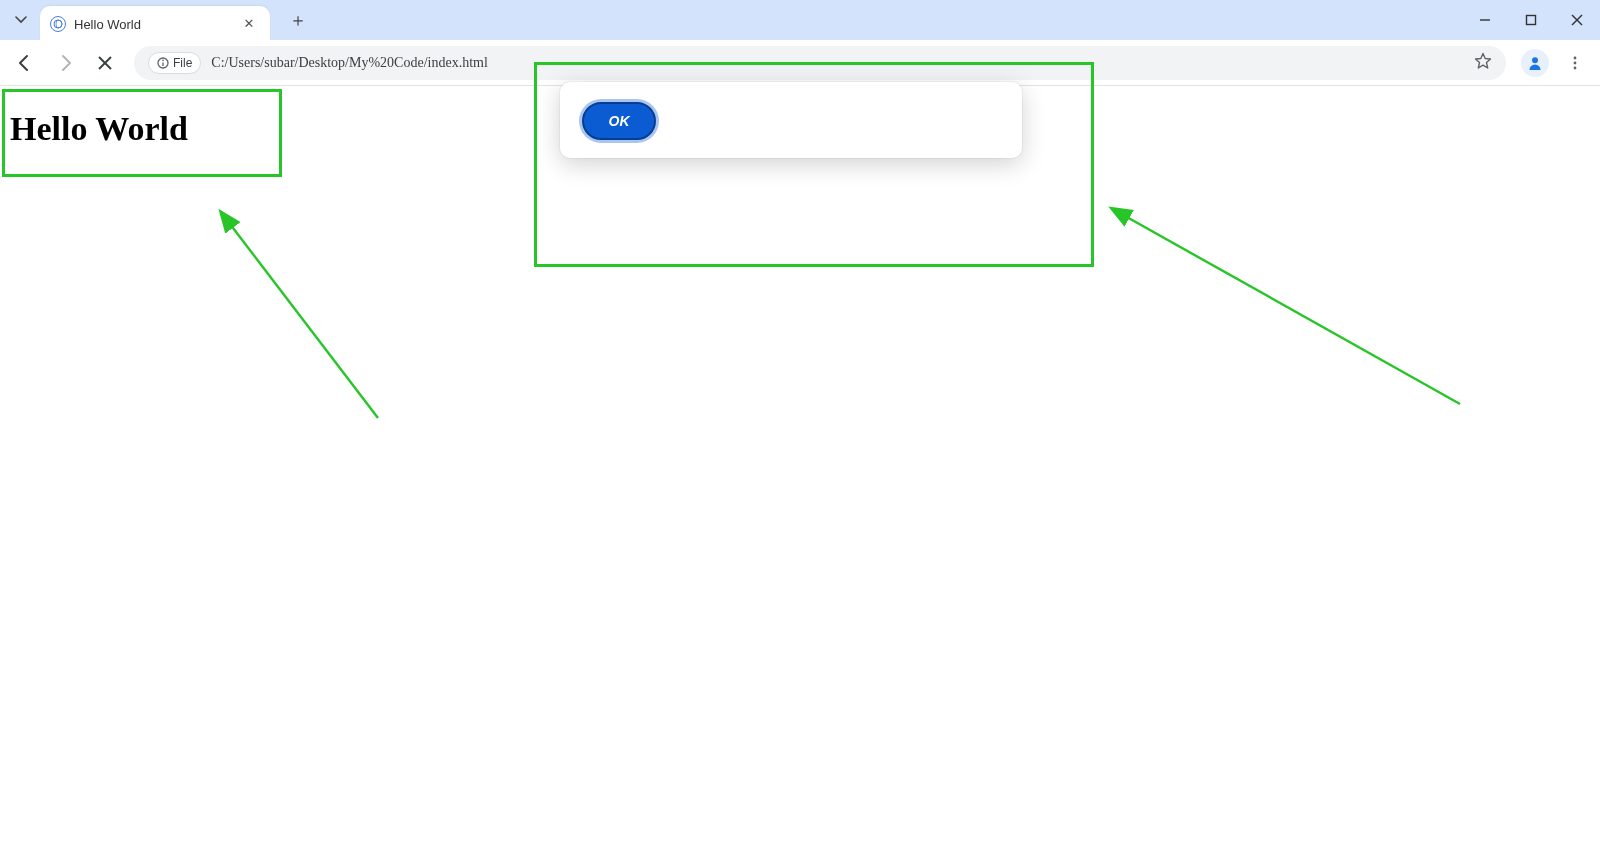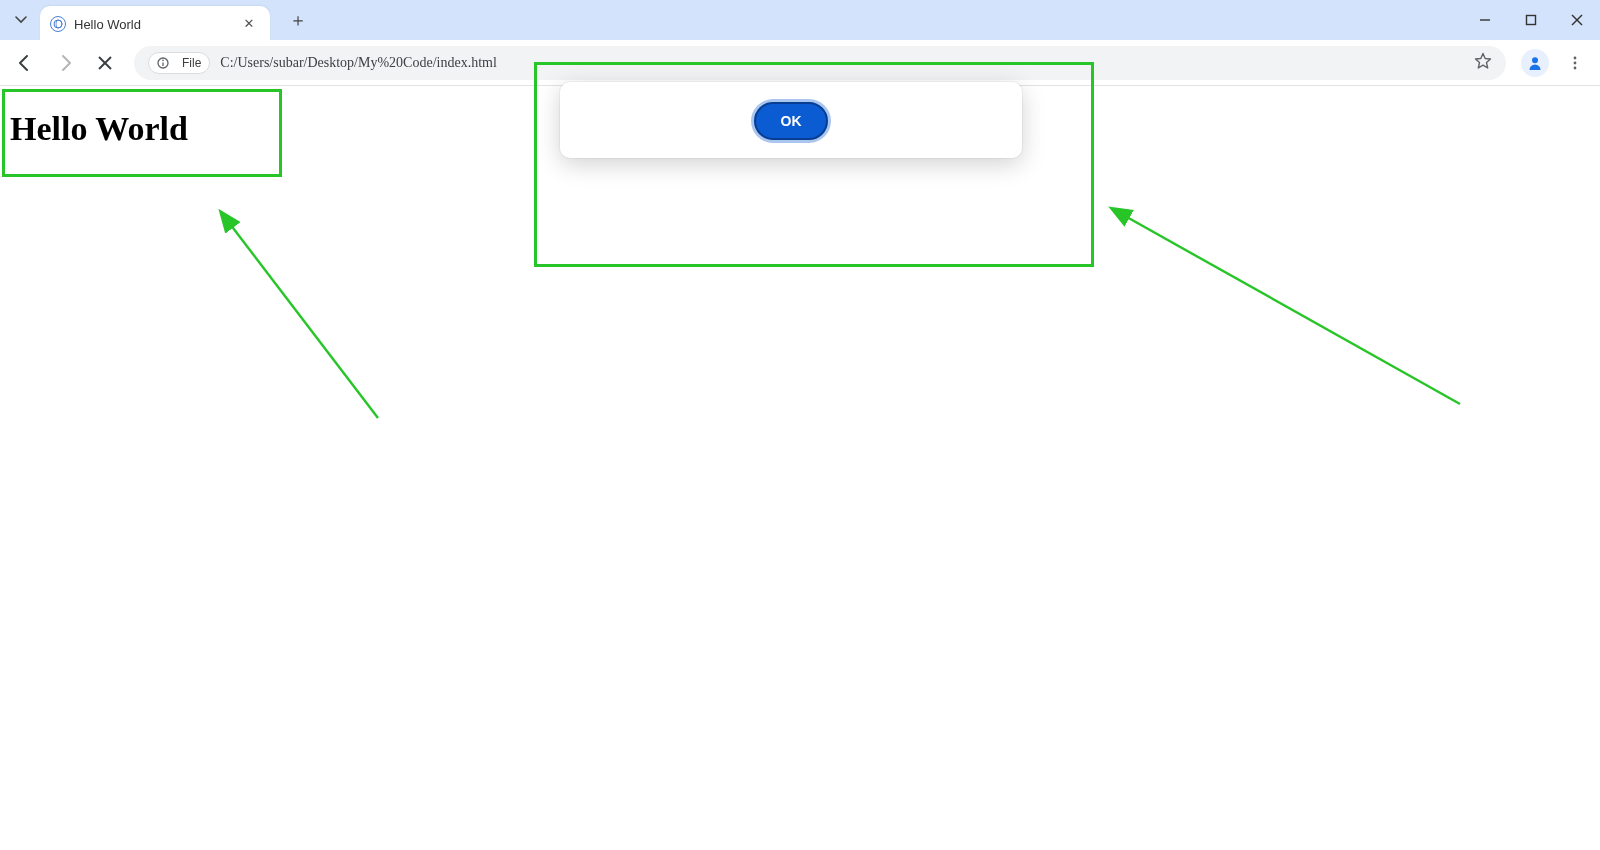--- a/index.html
+++ b/index.html
@@ -93,21 +93,21 @@
       border-radius: 17px;
       display:flex;
       align-items:center;
       padding: 0 14px;
       font-size: 14px;
       color:#3c4043;
       gap:10px;
       margin: 0 6px;
     }
     .omnibox .file-pill {
-      display:flex;align-items:center;gap:13px;
+      display:flex;align-items:center;gap:4px;
       color:#3c4043;
       background: #fff;
       border: 1px solid #dadce0;
       border-radius: 11px;
       padding: 1px 8px;
       height: 22px;
       font-size: 12px;
     }
     .omnibox .url { color:#3c4043;font-family:Liberation Serif, serif; }
     .omnibox .star {
@@ -156,21 +156,21 @@
       font-size: 16px;
       color:#202020;
       font-weight:500;
       margin-bottom:10px;
     }
     .dialog-message {
       font-size: 13.5px;
       color:#555;
       margin-bottom: 24px;
     }
-    .dialog-actions { display:flex; justify-content:center; }
+    .dialog-actions { display:flex; justify-content:flex-start;font-style:italic; }
     .ok-btn {
       min-width: 74px;
       height: 38px;
       border-radius: 19px;
       background:#0b5bd3;
       color:#fff;
       font-size:14px;
       font-weight:600;
       display:flex;align-items:center;justify-content:center;
       box-shadow: 0 0 0 3px rgba(11,91,211,0.35);

